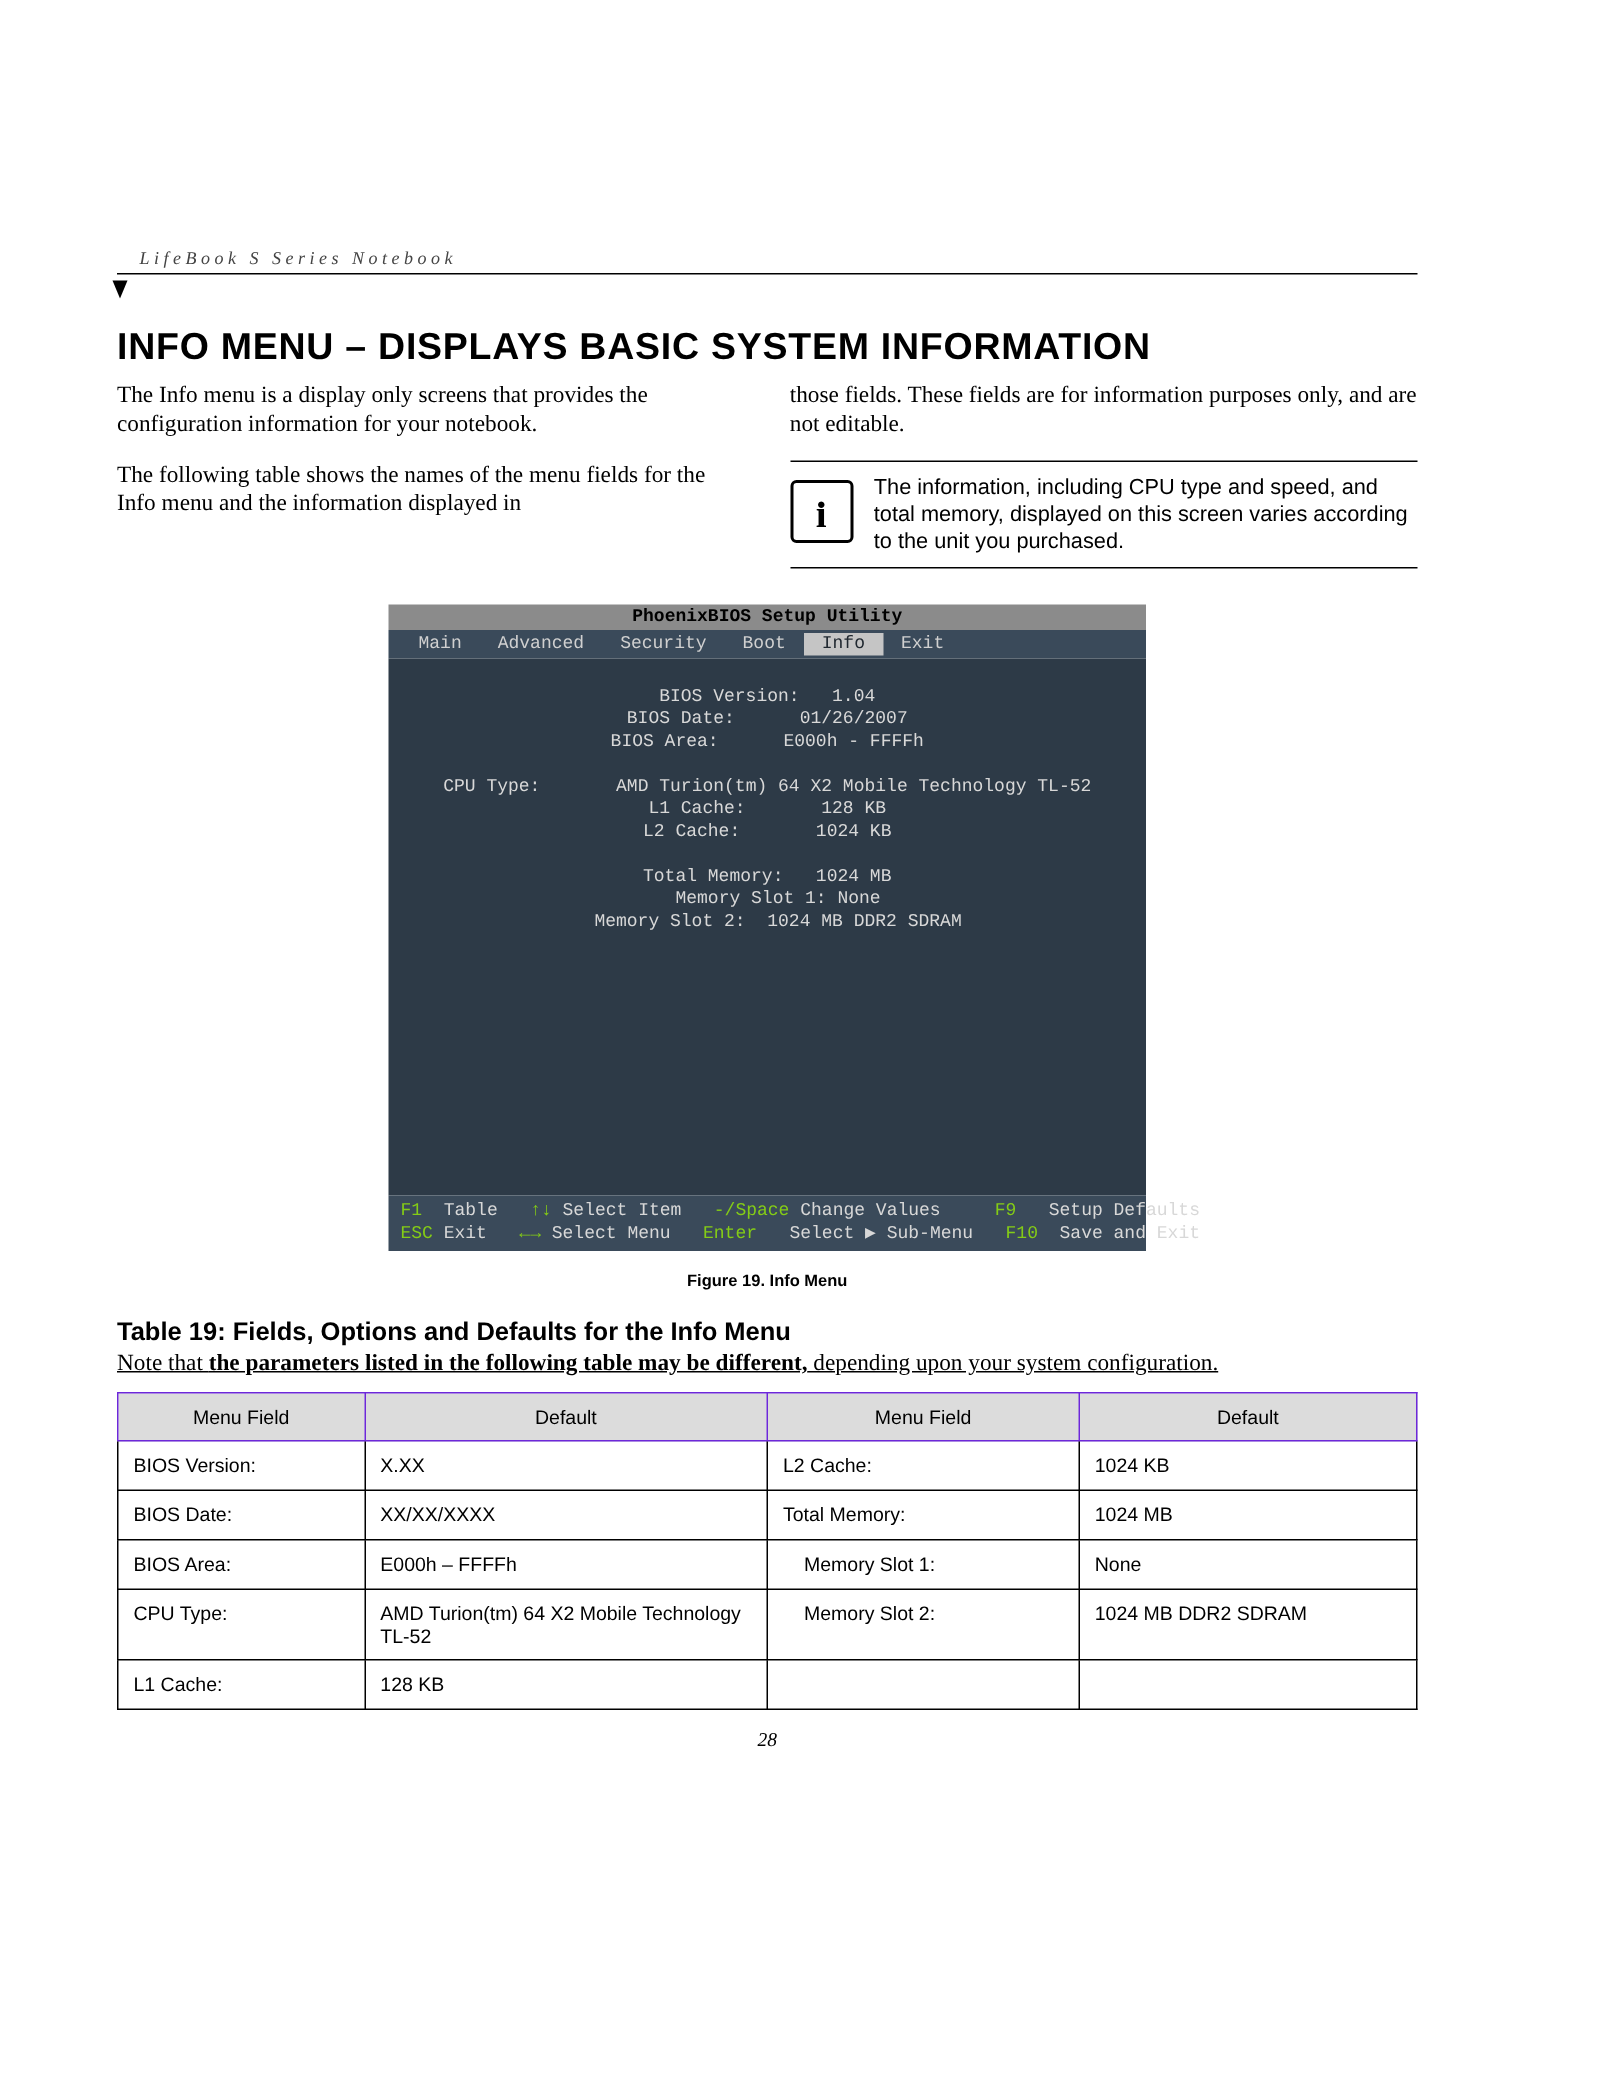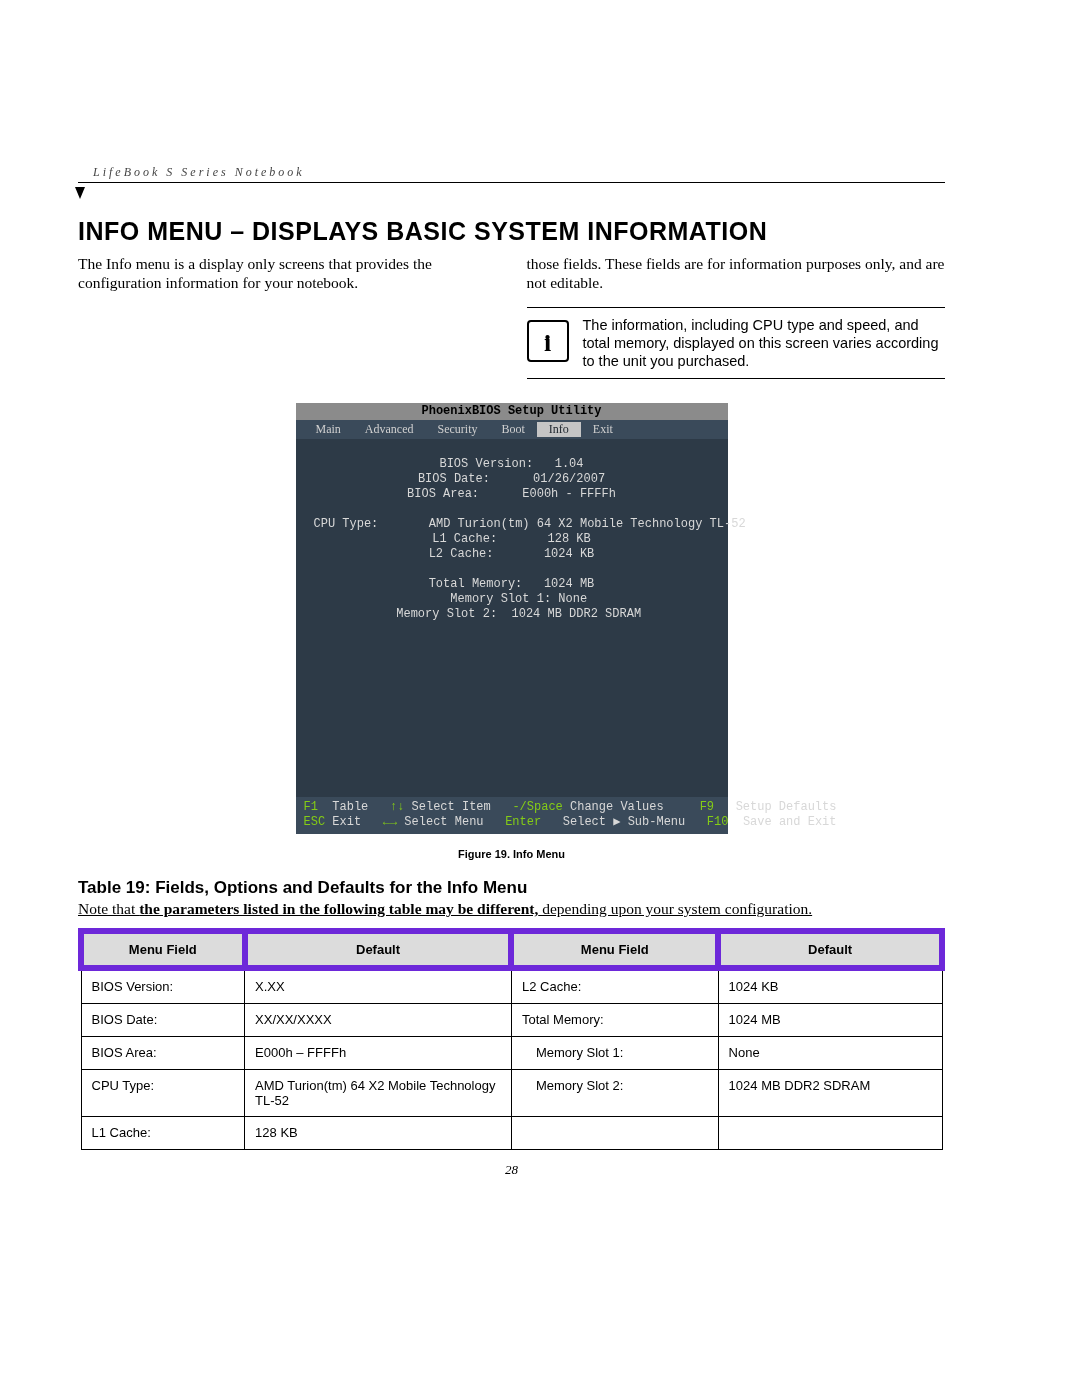--- a/index.html
+++ b/index.html
@@ -83,40 +83,39 @@
   }
   .info-icon::before { content: ""; }
   .info-text {
     font-family: Arial, Helvetica, sans-serif;
     font-size: 14.5px;
     line-height: 1.25;
   }
 
   
   .bios {
-    width: 432px;
+    width: 505px;
     margin: 20px auto 4px auto;
     font-family: 'Courier New', monospace;
     font-size: 12px;
     line-height: 1.25;
     color: #d8d8d8;
   }
   .bios-title {
     background: #8b8b8b;
     color: #000;
     text-align: center;
     font-weight: bold;
     padding: 1px 0;
   }
   .bios-tabs {
     background: #3a4a5a;
     padding: 2px 8px;
     display: flex;
     gap: 0;
-    font-family: Liberation Serif, serif;
   }
   .bios-tab {
     padding: 0 12px;
     color: #d0d0d0;
   }
   .bios-tab.active {
     background: #c5c5c5;
     color: #202830;
   }
   .bios-body {
@@ -154,24 +153,24 @@
   .table-note b { font-weight: bold; }
 
   table.defaults {
     width: 100%;
     border-collapse: collapse;
     font-family: Arial, Helvetica, sans-serif;
     font-size: 13px;
   }
   table.defaults th {
     background: #dcdcdc;
-    font-weight: bold;
+    font-weight: normal;
     text-align: center;
     padding: 8px 10px;
-    border: 6px solid #6d28d9;
+    border: 1px solid #6d28d9;
   }
   table.defaults td {
     padding: 8px 10px;
     border: 1px solid #000;
     vertical-align: top;
     height: 16px;
   }
   table.defaults .indent { padding-left: 24px; }
 </style>
 </head>
@@ -180,20 +179,21 @@
 <div class="page">
   <div class="header-line">LifeBook S Series Notebook</div>
   <hr class="header-rule">
   <div class="arrow-down"></div>
 
   <h1 class="title">INFO MENU – DISPLAYS BASIC SYSTEM INFORMATION</h1>
 
   <div class="columns">
     <div class="col">
       <p class="para">The Info menu is a display only screens that provides the configuration information for your notebook.</p>
+      <p class="para">The following table shows the names of the menu fields for the Info menu and the information displayed in</p>
     </div>
     <div class="col">
       <p class="para">those fields. These fields are for information purposes only, and are not editable.</p>
       <div class="info-box-wrap">
         <hr class="info-rule">
         <div class="info-box">
           <div class="info-icon">
             <span style="position:relative;">
               <span style="position:absolute;left:0;right:0;top:-8px;text-align:center;font-size:10px;">●</span>
               <span style="display:inline-block;margin-top:4px;">ı</span>

